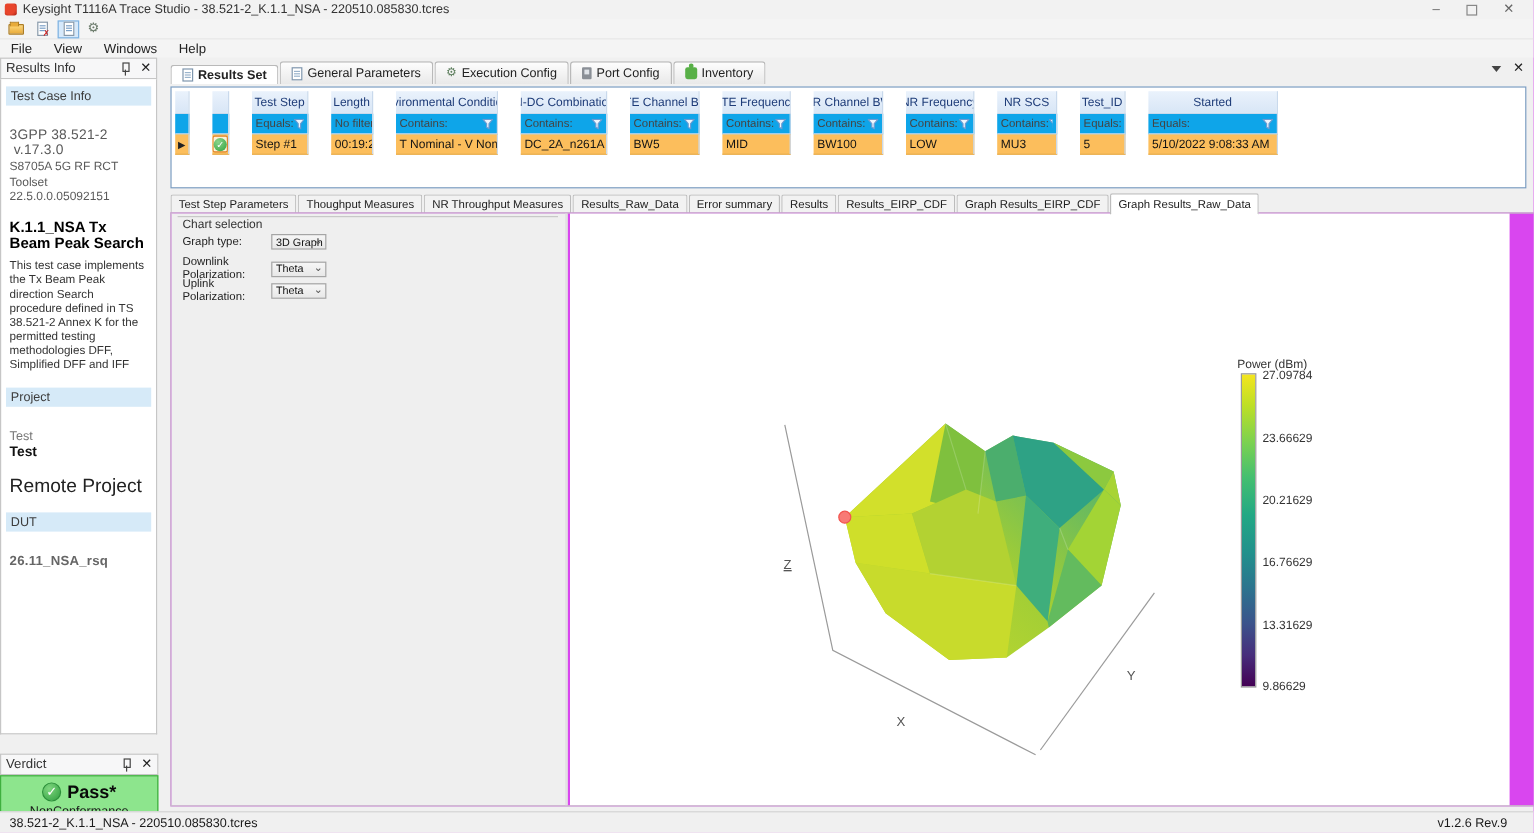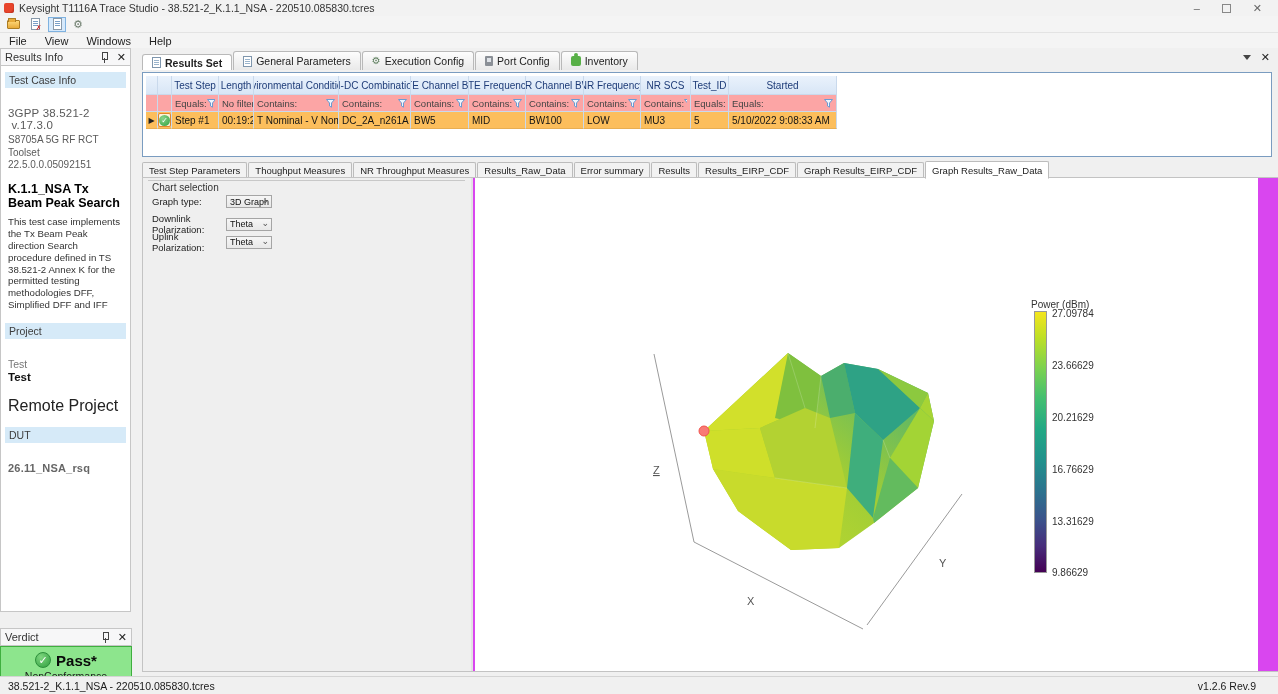--- a/index.html
+++ b/index.html
@@ -61,24 +61,24 @@
   .tabgear { font-size:10px; color:#5f7f5f; line-height:10px; }
   .tabport { width:8px; height:10px; background:#8a8f96; border-radius:1px; position:relative; }
   .tabport:before { content:""; position:absolute; left:2px; top:2px; width:4px; height:4px; background:#dfe3e8; }
   .tabpuzzle { width:10px; height:10px; background:#58b047; border-radius:2px; position:relative; }
   .tabpuzzle:before { content:""; position:absolute; left:3px; top:-3px; width:4px; height:4px; background:#58b047; border-radius:50%; }
   .strip-right { position:absolute; right:8px; top:52px; display:flex; gap:10px; align-items:center; color:#333; }
   .dd-arrow { width:0; height:0; border-left:4px solid transparent; border-right:4px solid transparent; border-top:5px solid #444; }
 
   
   .table-wrap { position:absolute; left:142px; top:72px; width:1130px; height:85px; background:#fff; border:1px solid #7a9cc0; padding:3px; }
-  .tr { display:flex; }
+  .tr { display:flex;gap:19px; }
   .cell { border-right:1px solid #c9d9ec; border-bottom:1px solid #c9d9ec; overflow:hidden; white-space:nowrap; }
   .thead .cell { background:linear-gradient(#eaf2fc,#d8e6f6); color:#1e3c78; font-size:10px; height:19px; display:flex; align-items:center; justify-content:center; }
-  .tfilter .cell { background:#fca5a5; color:#444; font-size:9.5px; height:17px; display:flex; align-items:center; padding:0 3px; }
+  .tfilter .cell { background:#0ea5e9; color:#444; font-size:9.5px; height:17px; display:flex; align-items:center; padding:0 3px; }
   .tfilter .cell .funnel { margin-left:auto; }
   .trow .cell { background:#fcbe5c; color:#141414; font-size:10px; height:17px; display:flex; align-items:center; padding:0 3px; border-bottom:1px solid #e8ae52; }
   .marker-cell { justify-content:center !important; padding:0 !important; }
   .rowmark { color:#222; font-size:8px; }
   .chk-wrap { width:14px; height:14px; border:1px solid #e0862e; border-radius:2px; display:flex; align-items:center; justify-content:center; background:#fdf2d8; }
   .chk { width:11px; height:11px; border-radius:50%; background:radial-gradient(circle at 35% 30%, #8ad48a, #31a23f); color:#fff; font-size:8px; line-height:11px; text-align:center; }
 
   
   .tabstrip2 { position:absolute; left:142px; top:160px; width:1130px; height:18px; display:flex; align-items:flex-end; }
   .tab2 { height:16px; padding:0 6px; background:#f2f2f2; border:1px solid #bcbcbc; border-bottom:none; margin-right:1px; font-size:9.5px; color:#222; display:flex; align-items:center; border-radius:2px 2px 0 0; }

